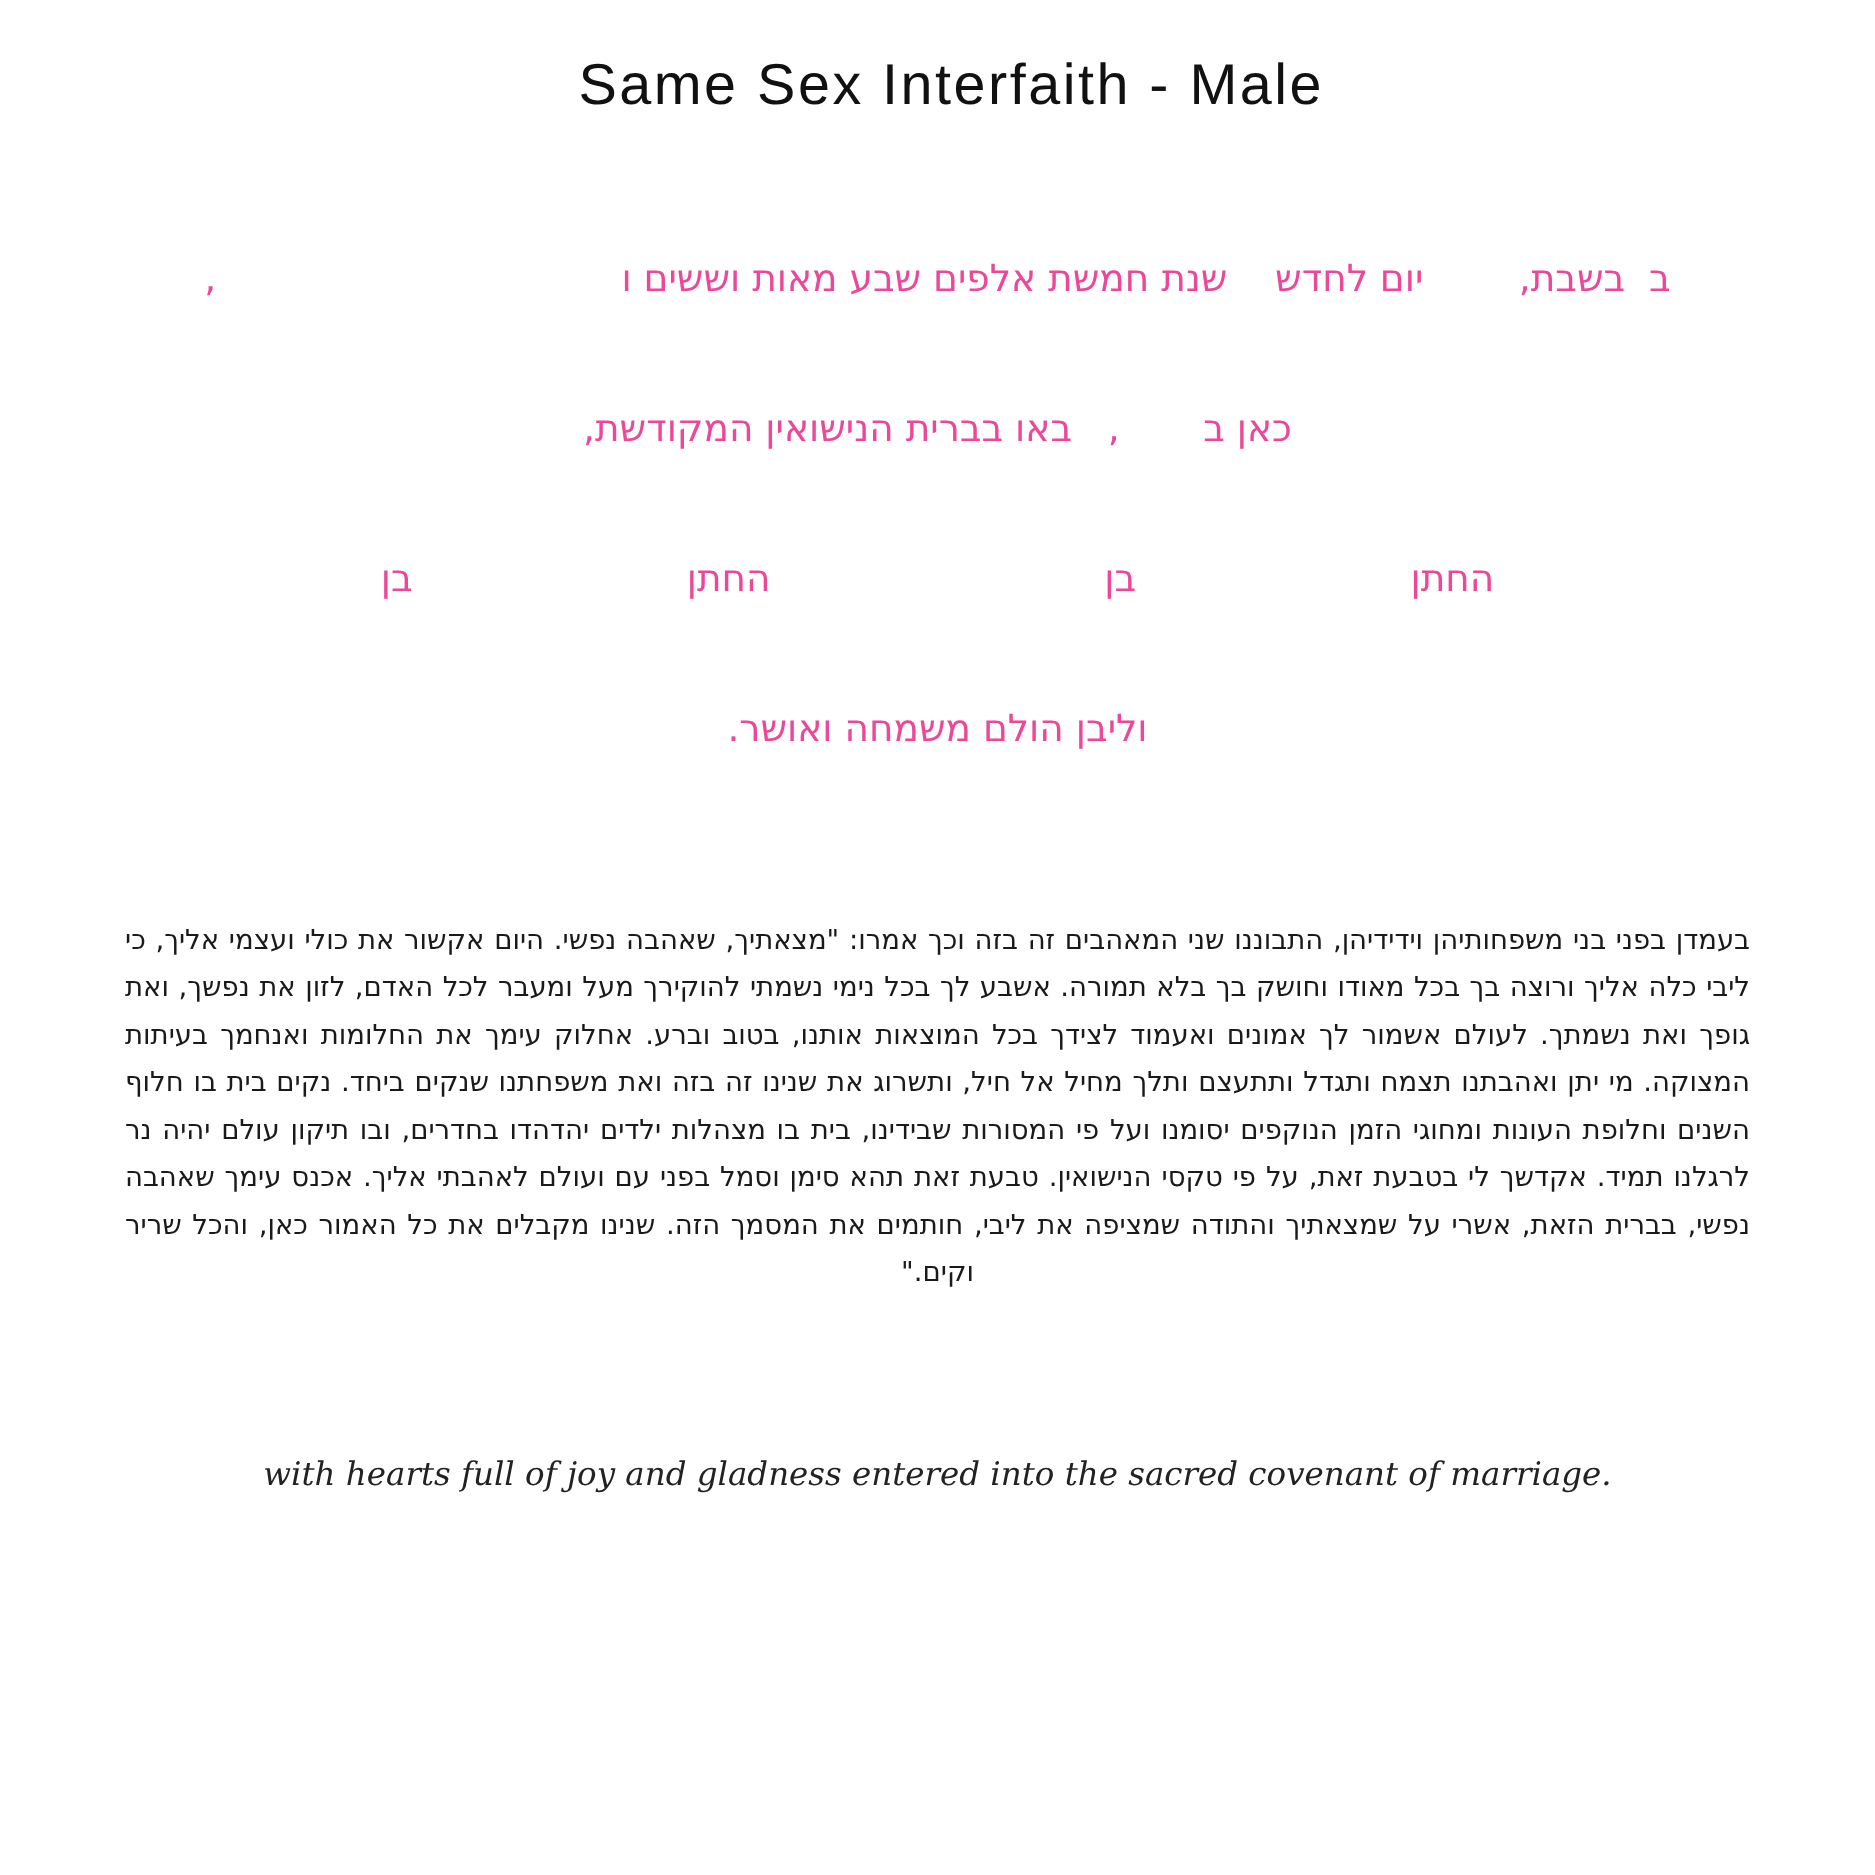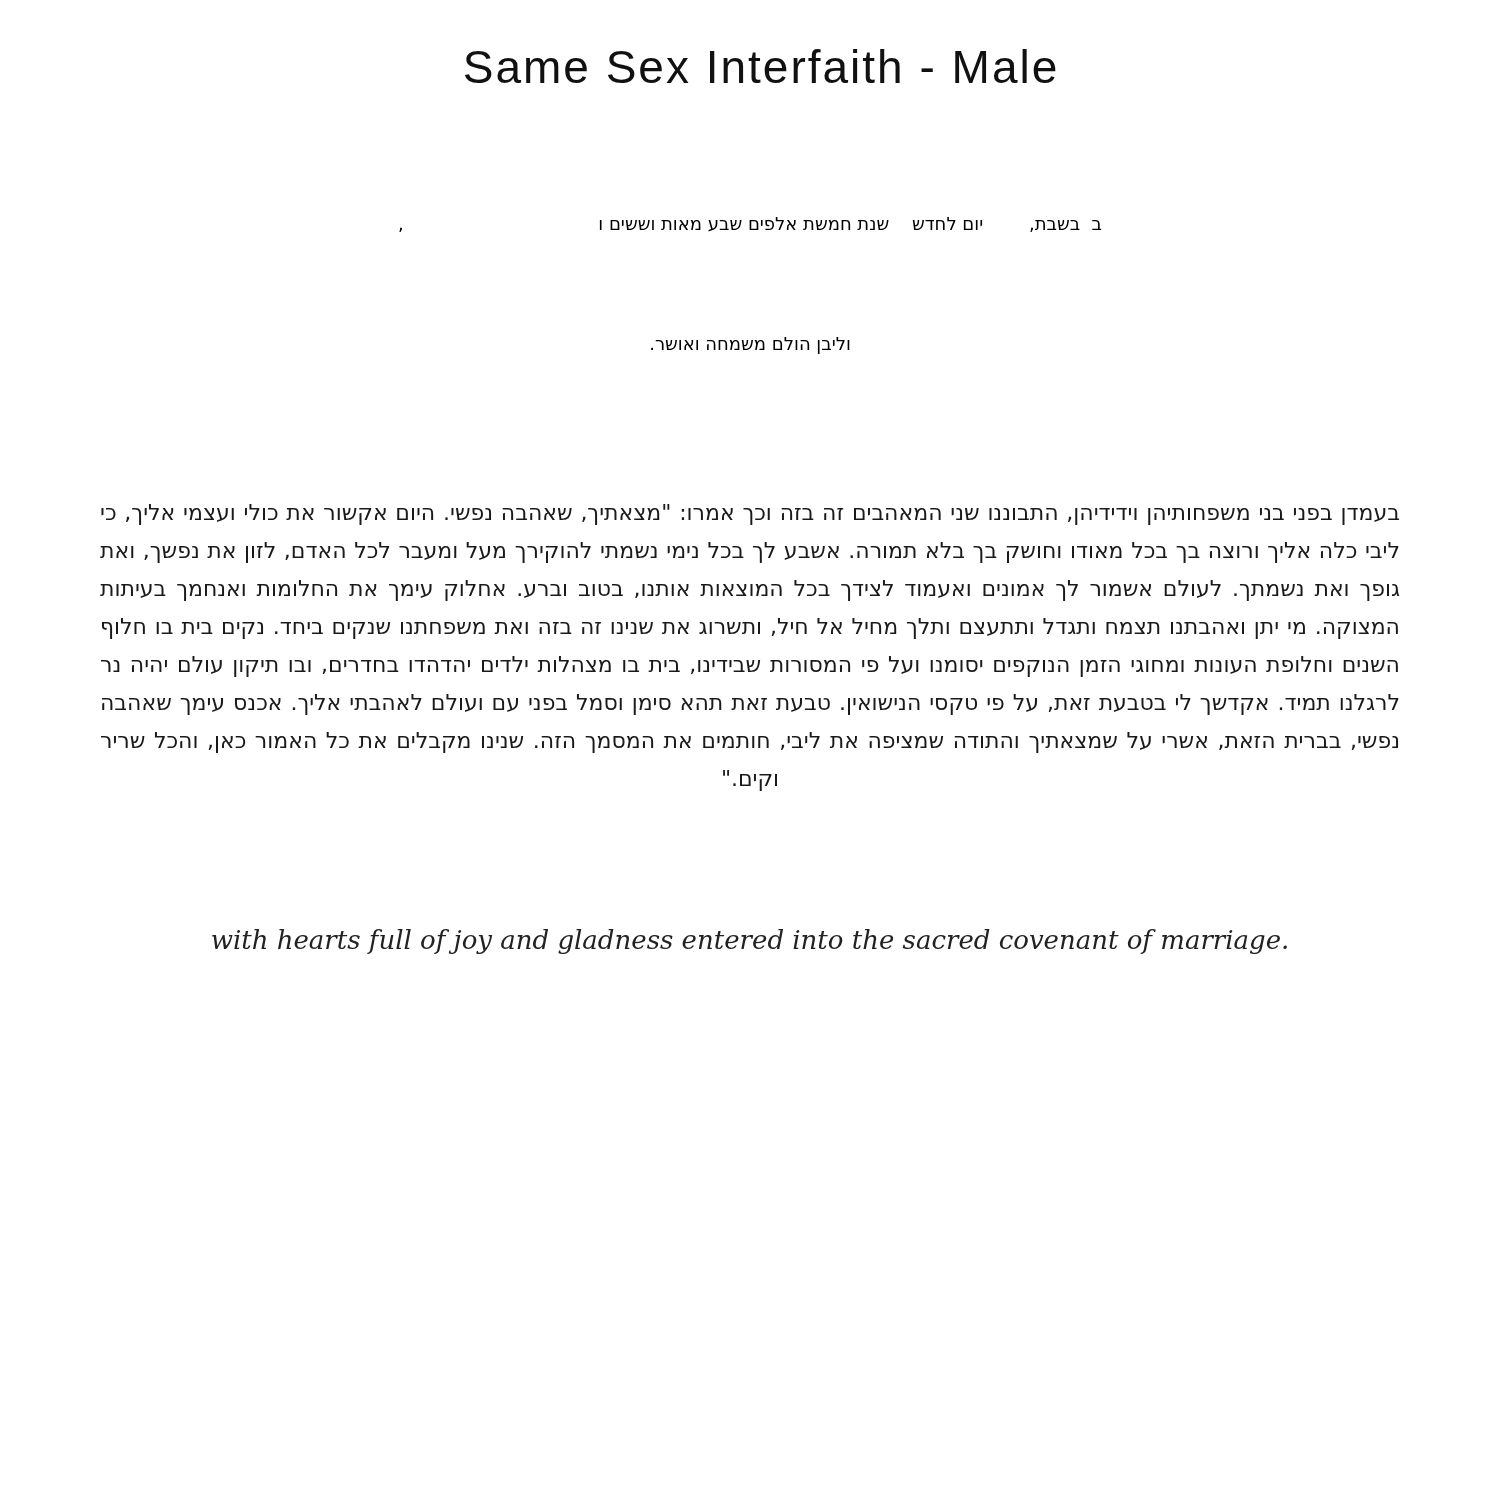--- a/index.html
+++ b/index.html
@@ -26,23 +26,23 @@
     font-size: 46px;
     letter-spacing: 2px;
     color: #111111;
     padding-left: 22px;
   }
   .hebrew-header {
     margin-top: 30px;
     direction: rtl;
     text-align: center;
     font-family: "DejaVu Sans", sans-serif;
-    font-size: 18px;
+    font-size: 30px;
     line-height: 40px;
-    color: #000000;
+    color: #ec4899;
     white-space: pre-wrap;
   }
   .hebrew-body {
     width: 1300px;
     margin: 50px auto 0 auto;
     direction: rtl;
     text-align: justify;
     text-align-last: center;
     font-family: "DejaVu Sans", sans-serif;
     font-size: 22px;
@@ -62,20 +62,22 @@
 </style>
 </head>
 <body>
 
 <div class="page">
 
   <div class="doc-title">Same Sex Interfaith - Male</div>
 
   <div class="hebrew-header">
     <div>ב  בשבת,        יום לחדש    שנת חמשת אלפים שבע מאות וששים ו                                  ,</div>
+    <div>כאן ב       ,   באו בברית הנישואין המקודשת,</div>
+    <div>החתן                       בן                            החתן                       בן</div>
     <div>וליבן הולם משמחה ואושר.</div>
   </div>
 
   <div class="hebrew-body">בעמדן בפני בני משפחותיהן וידידיהן, התבוננו שני המאהבים זה בזה וכך אמרו: "מצאתיך, שאהבה נפשי. היום אקשור את כולי ועצמי אליך, כי ליבי כלה אליך ורוצה בך בכל מאודו וחושק בך בלא תמורה. אשבע לך בכל נימי נשמתי להוקירך מעל ומעבר לכל האדם, לזון את נפשך, ואת גופך ואת נשמתך. לעולם אשמור לך אמונים ואעמוד לצידך בכל המוצאות אותנו, בטוב וברע. אחלוק עימך את החלומות ואנחמך בעיתות המצוקה. מי יתן ואהבתנו תצמח ותגדל ותתעצם ותלך מחיל אל חיל, ותשרוג את שנינו זה בזה ואת משפחתנו שנקים ביחד. נקים בית בו חלוף השנים וחלופת העונות ומחוגי הזמן הנוקפים יסומנו ועל פי המסורות שבידינו, בית בו מצהלות ילדים יהדהדו בחדרים, ובו תיקון עולם יהיה נר לרגלנו תמיד. אקדשך לי בטבעת זאת, על פי טקסי הנישואין. טבעת זאת תהא סימן וסמל בפני עם ועולם לאהבתי אליך. אכנס עימך שאהבה נפשי, בברית הזאת, אשרי על שמצאתיך והתודה שמציפה את ליבי, חותמים את המסמך הזה. שנינו מקבלים את כל האמור כאן, והכל שריר וקים."</div>
 
   <div class="english-date">
     <div>with hearts full of joy and gladness entered into the sacred covenant of marriage.</div>
   </div>
 
 </div>

